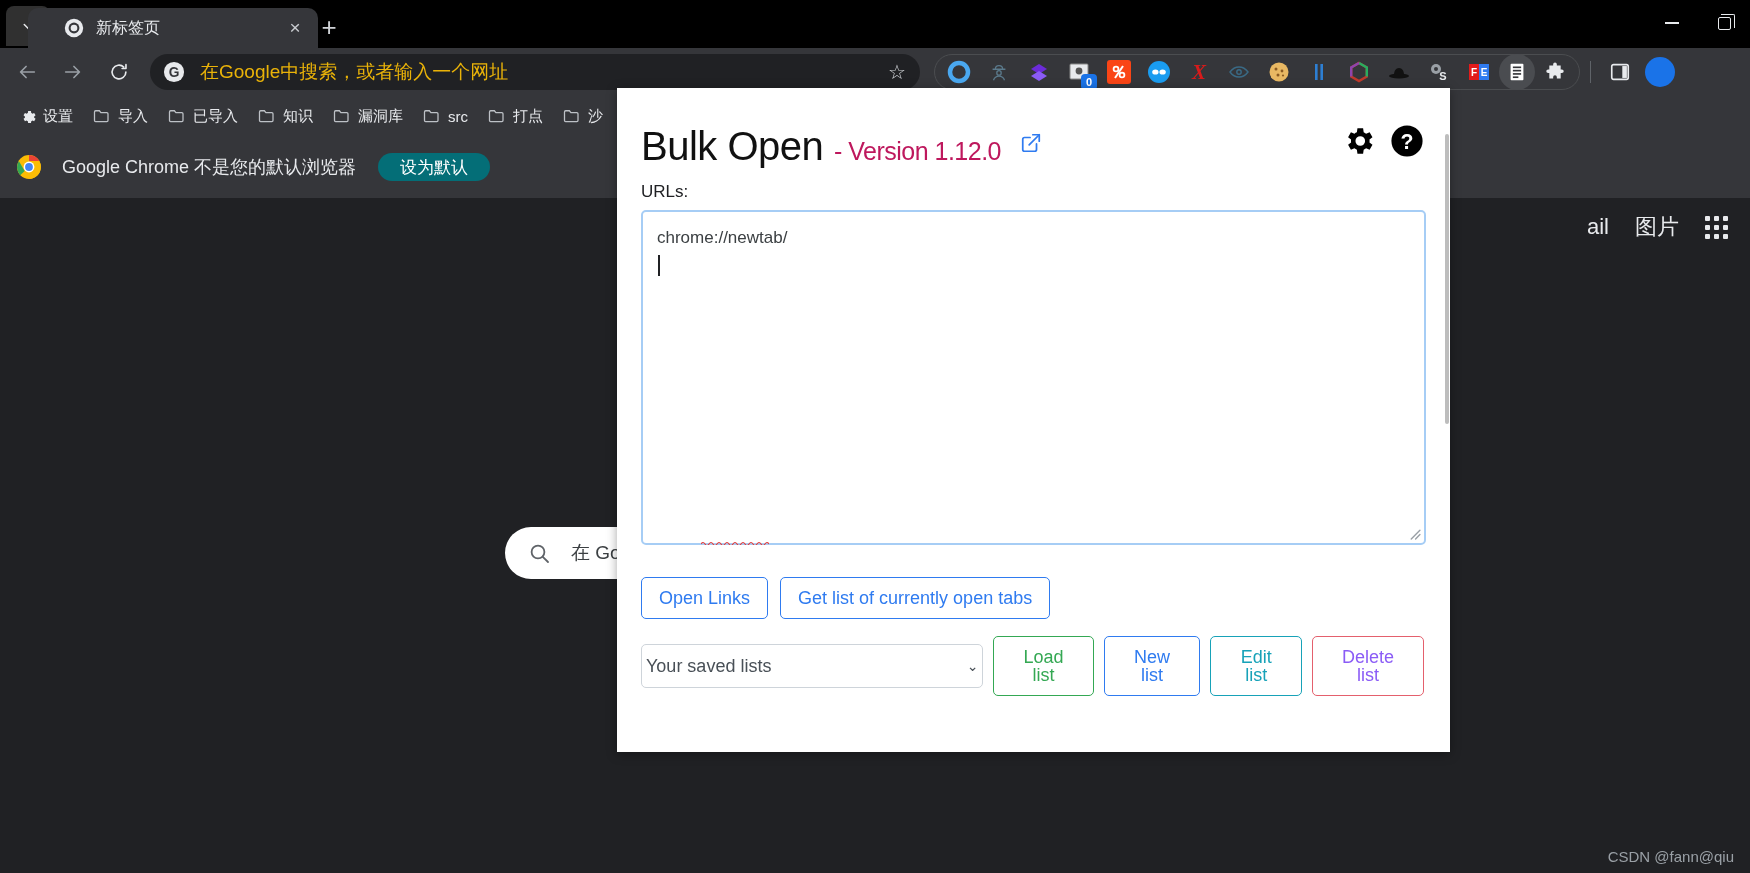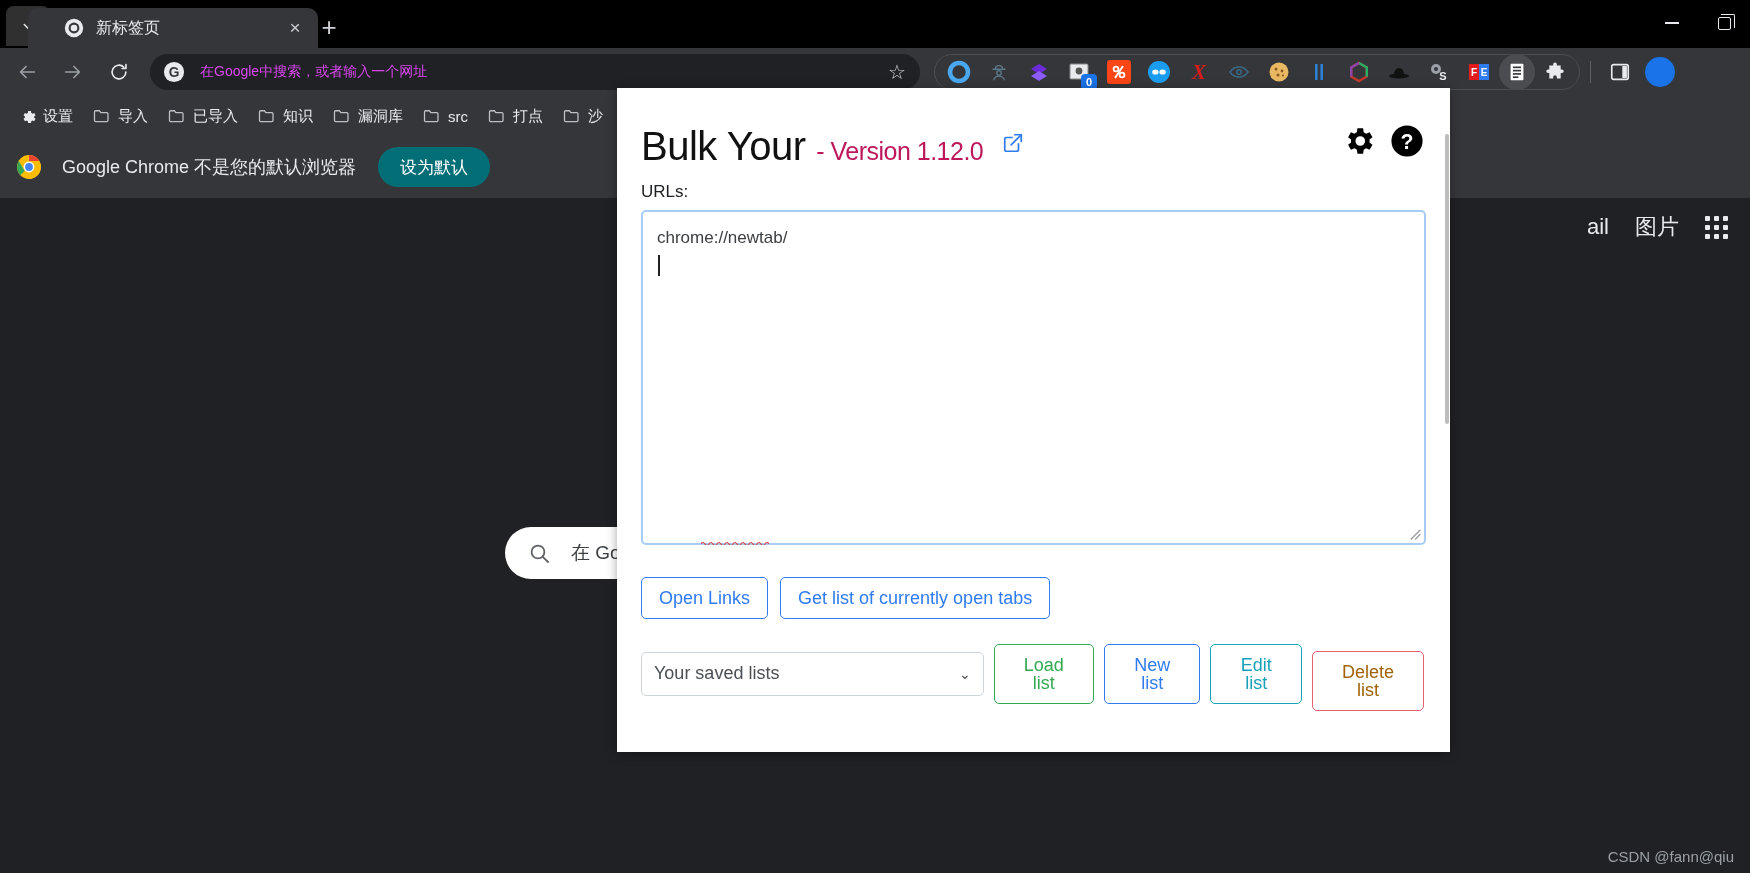--- a/index.html
+++ b/index.html
@@ -71,21 +71,21 @@
     margin-left: 12px; height: 36px; width: 770px;
     background: #202124; border-radius: 18px;
     display: flex; align-items: center; padding: 0 8px 0 4px;
   }
   .g-circle {
     width: 28px; height: 28px; border-radius: 50%;
     display: flex; align-items: center; justify-content: center;
     flex: none; margin: 0 12px 0 6px;
   }
   .omni-text {
-    flex: 1; color: #d946ef; font-size: 14px; white-space: nowrap; overflow: hidden;
+    flex: 1; color: #eab308; font-size: 19px; white-space: nowrap; overflow: hidden;
   }
   .star { color: #cfd2d6; font-size: 20px; margin-right: 6px; }
 
   .extzone {
     margin-left: 14px; height: 36px; border-radius: 18px;
     border: 1px solid #4b4d50;
     display: flex; align-items: center; padding: 0 4px;
   }
   .exticon {
     width: 40px; height: 34px; display: flex; align-items: center;
@@ -113,21 +113,21 @@
 
   
   .infobar {
     position: absolute; left: 0; top: 136px; width: 1750px; height: 62px;
     background: #35363a; display: flex; align-items: center; padding-left: 16px;
   }
   .chrome-logo { width: 26px; height: 26px; flex: none; }
   .infobar-text { color: #e8eaed; font-size: 18px; margin-left: 20px; }
   .setdefault {
     margin-left: 22px; background: #046e77; color: #ffffff;
-    border: none; border-radius: 20px; height: 40px; padding: 0 22px;
+    border: none; border-radius: 20px; height: 28px; padding: 0 22px;
     font-size: 17px; font-family: inherit;
   }
 
   
   .ntp {
     position: absolute; left: 0; top: 198px; width: 1750px; height: 675px;
     background: #202124;
   }
   .ntp-links {
     position: absolute; right: 22px; top: 14px; display: flex;
@@ -197,29 +197,29 @@
   .btnrow { display: flex; align-items: center; margin-top: 32px; }
   .btn {
     border-radius: 5px; background: #fff; font-family: inherit;
     font-size: 18px; padding: 11px 17px; line-height: 1;
     border: 1.5px solid; cursor: pointer;
   }
   .btn-blue { border-color: #2f7bf0; color: #2f7bf0; }
   .btn-yellow { border-color: #f0b323; color: #f0b323; }
   .btn-green { border-color: #34a853; color: #34a853; }
   .btn-teal { border-color: #17a2b8; color: #17a2b8; }
-  .btn-red { border-color: #e4606d; color: #a16207; margin-top: 15px; }
+  .btn-red { border-color: #e4606d; color: #8b5cf6; }
   .gap12 { width: 12px; flex: none; }
   .spacer { flex: 1; }
 
   .listrow { display: flex; align-items: center; margin-top: 17px; gap: 10px; }
   .saved-select {
     width: 356px; height: 44px; border: 1px solid #ced4da; border-radius: 5px;
     background: #fff; color: #495057; font-size: 18px;
-    font-family: inherit; padding: 0 12px;
+    font-family: inherit; padding: 0 4px;
     display: flex; align-items: center;
   }
   .saved-select .chev { margin-left: auto; color: #495057; font-size: 14px; }
 </style>
 </head>
 <body>
 
 <div id="root">
 
   <div class="tabstrip">
@@ -526,21 +526,21 @@
     </div>
 
     <div class="watermark">CSDN @fann@qiu</div>
   </div>
 
   <div class="popup">
     <div class="popup-inner">
 
       <div class="pop-head">
         <div class="pop-title">
-          <span>Bulk Your</span>
+          <span>Bulk Open</span>
           <span class="ver">- Version 1.12.0</span>
           <span class="ext-link-ico">
             <svg width="22" height="22" viewBox="0 0 24 24" fill="none" stroke="#2f7bf0" stroke-width="1.9" stroke-linecap="round" stroke-linejoin="round">
               <path d="M18 13v6a2 2 0 0 1-2 2H5a2 2 0 0 1-2-2V8a2 2 0 0 1 2-2h6"></path>
               <path d="M14 3h7v7"></path>
                 <path d="M10 14L21 3"></path>
             </svg>
           </span>
         </div>
 

